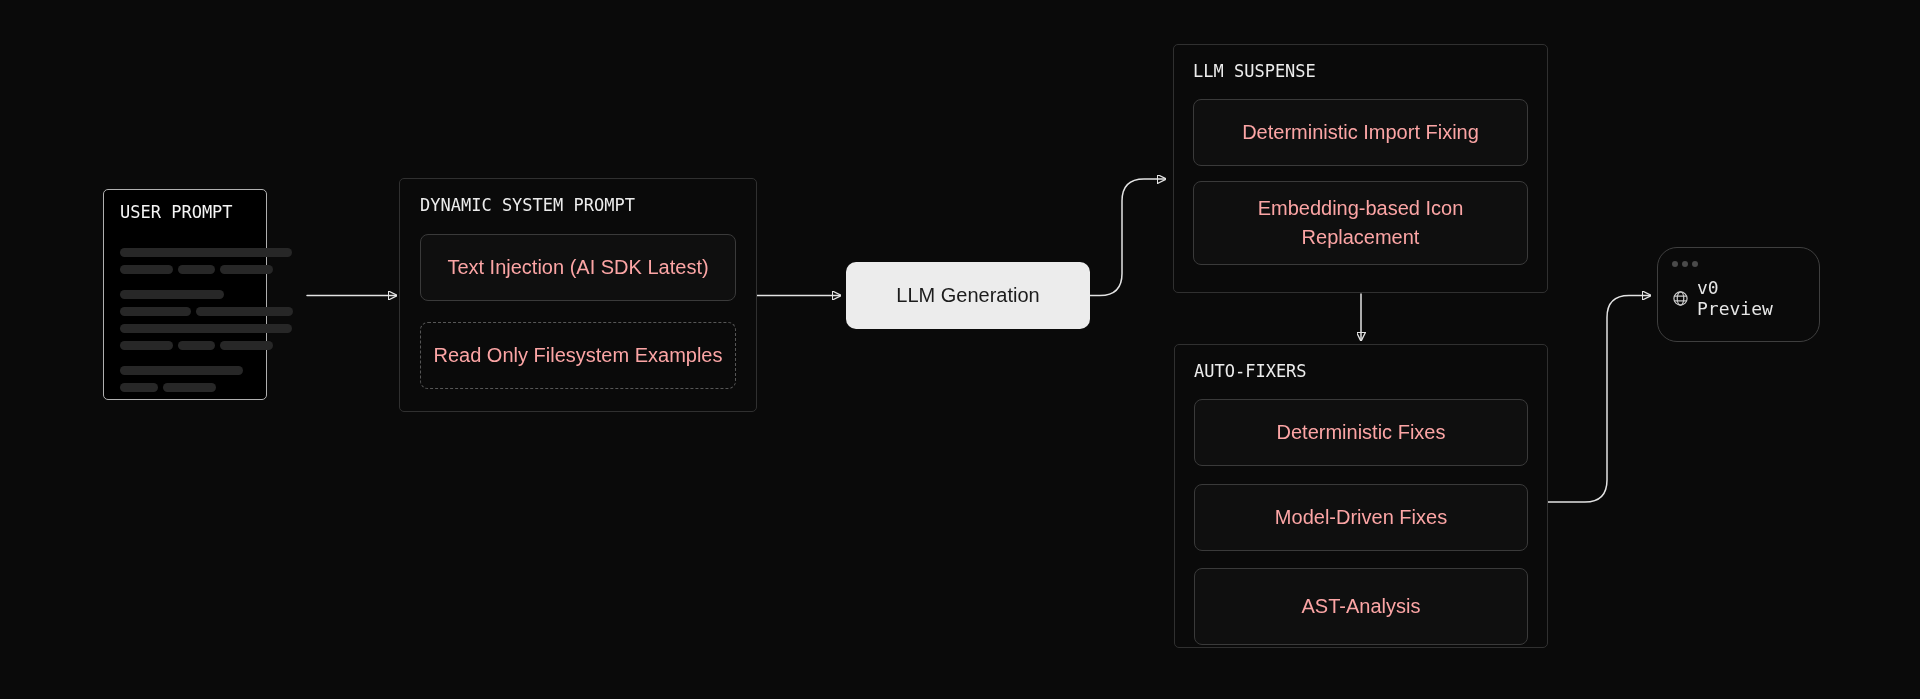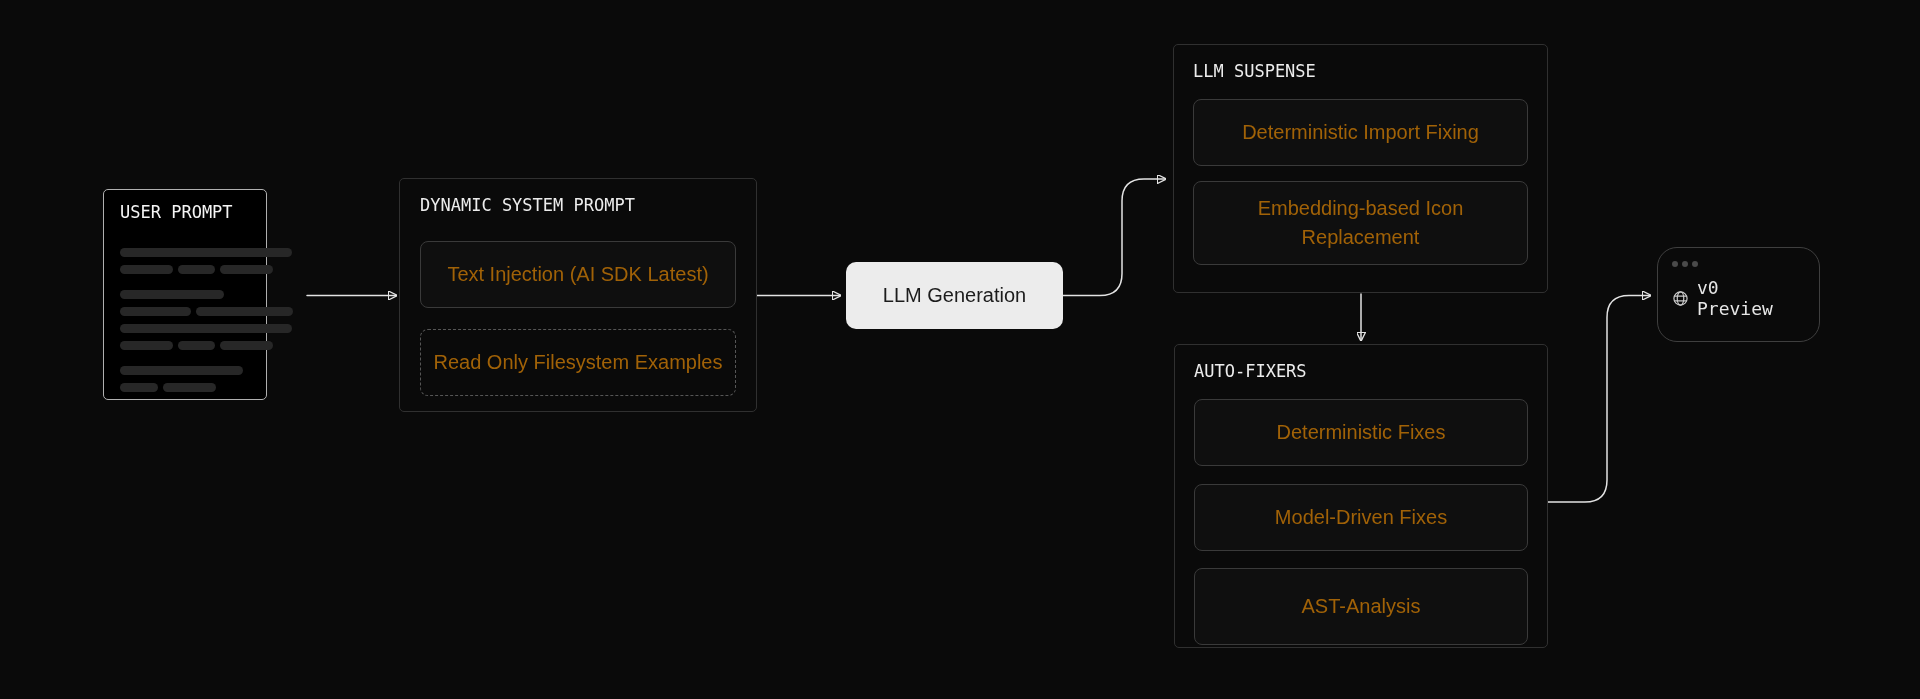--- a/index.html
+++ b/index.html
@@ -32,33 +32,33 @@
     box-sizing:border-box; padding:16px 20px;
   }
   .group .title { color:#ededed; font-size:17px; line-height:20px; white-space:nowrap; }
   .g-dsp { left:399px; top:178px; width:358px; height:234px; }
   .g-sus { left:1173px; top:44px;  width:375px; height:249px; padding:16px 19px; }
   .g-fix { left:1174px; top:344px; width:374px; height:304px; padding:16px 19px; }
 
   .item {
     background:#0f0f0f; border:1px solid #3a3a3a; border-radius:8px;
     display:flex; align-items:center; justify-content:center; text-align:center;
-    color:#a16207; font-size:20px; line-height:29px; box-sizing:border-box;
+    color:#fca5a5; font-size:20px; line-height:29px; box-sizing:border-box;
   }
   .item.dashed { background:transparent; border:1px dashed #565656; }
-  .g-dsp .item { height:67px; margin-top:26px; }
+  .g-dsp .item { height:67px; margin-top:19px; }
   .g-dsp .item + .item { margin-top:21px; }
   .g-sus .i1 { height:67px; margin-top:18px; }
   .g-sus .i2 { height:84px; margin-top:15px; padding:0 36px; }
   .g-fix .item { height:67px; margin-top:18px;align-items:center; }
   .g-fix .i3 { height:77px; margin-top:17px; }
 
   
   .llm-gen {
-    position:absolute; left:846px; top:262px; width:217px; height:67px;
+    position:absolute; left:846px; top:262px; width:244px; height:67px;
     background:#ececec; color:#1c1c1c; border-radius:10px;
     display:flex; align-items:center; justify-content:center; font-size:20px;
   }
 
   
   .v0 {
     position:absolute; left:1657px; top:247px; width:163px; height:95px;
     border:1px solid #3f3f3f; border-radius:20px; box-sizing:border-box;
     padding:13px 14px 12px; display:flex; flex-direction:column;
   }

